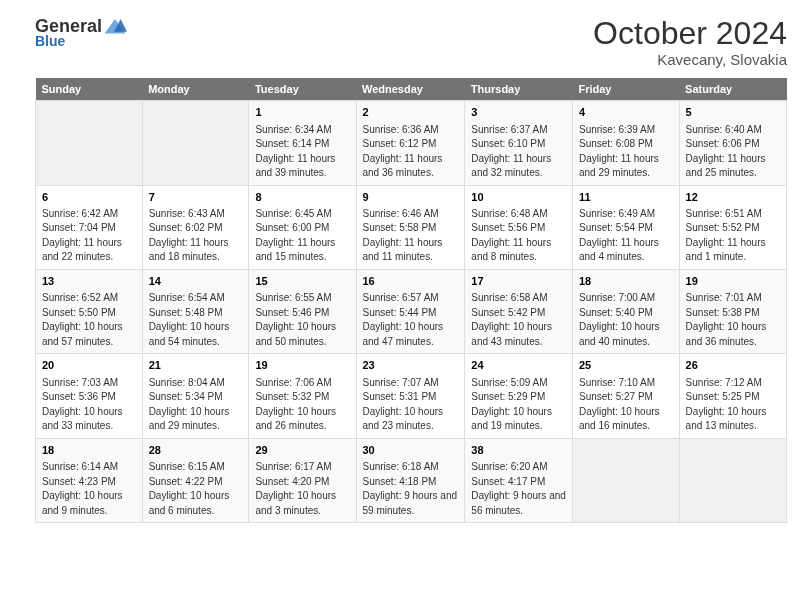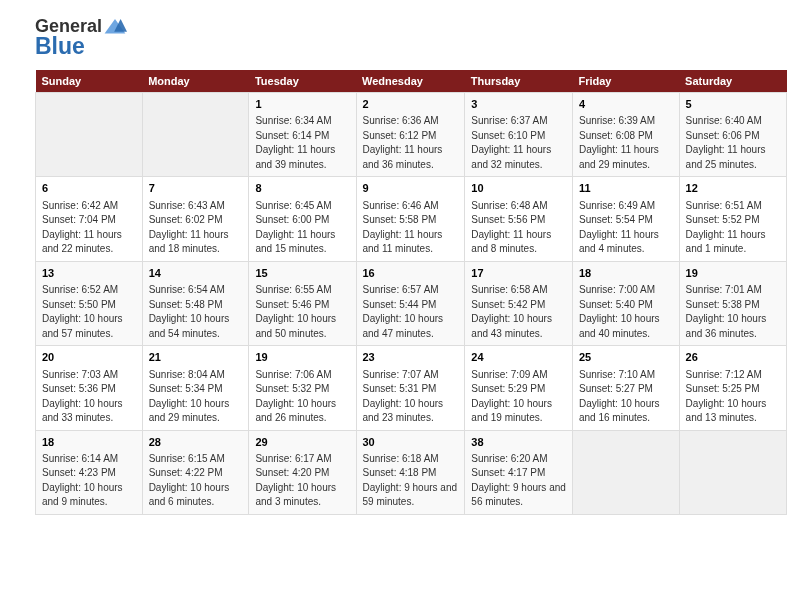--- a/index.html
+++ b/index.html
@@ -25,21 +25,21 @@
       display: flex;
       align-items: center;
       gap: 2px;
     }
     .logo-text-general {
       font-size: 18px;
       font-weight: bold;
       color: #333;
     }
     .logo-text-blue {
-      font-size: 23px;
+      font-size: 14px;
       font-weight: bold;
       color: #2b6cb0;
     }
     .logo-icon {
       width: 24px;
       height: 20px;
       margin-left: 1px;
     }
     .title-block {
       text-align: right;
@@ -53,21 +53,21 @@
     .location {
       font-size: 15px;
       color: #555;
     }
     table {
       width: 100%;
       border-collapse: collapse;
       font-size: 10px;
     }
     thead tr th {
-      background-color: #7f1d1d;
+      background-color: #737373;
       color: #fff;
       text-align: left;
       padding: 5px 6px;
       font-size: 11px;
       font-weight: bold;
     }
     tbody tr td {
       vertical-align: top;
       padding: 4px 6px;
       border: 1px solid #ddd;
@@ -106,20 +106,24 @@
       <div style="display:flex; flex-direction:column; align-items:flex-start;">
         <div style="display:flex; align-items:center;">
           <span class="logo-text-general">General</span>
           <svg class="logo-icon" viewBox="0 0 30 24">
             <polygon points="15,2 28,20 2,20" fill="#4a90d9" opacity="0.8"></polygon>
             <polygon points="22,2 30,18 14,18" fill="#2b6cb0" opacity="0.9"></polygon>
           </svg>
         </div>
         <span class="logo-text-blue" style="margin-top:-4px;">Blue</span>
       </div>
+    </div>
+    <div class="title-block">
+      <div class="month-title">October 2024</div>
+      <div class="location">Kavecany, Slovakia</div>
     </div>
   </div>
 
   <table>
     <thead>
       <tr>
         <th>Sunday</th>
         <th>Monday</th>
         <th>Tuesday</th>
         <th>Wednesday</th>
@@ -271,21 +275,21 @@
 Daylight: 10 hours and 26 minutes.</div>
           </td>
           <td>
             <span class="day-num">23</span>
             <div class="day-info">Sunrise: 7:07 AM
 Sunset: 5:31 PM
 Daylight: 10 hours and 23 minutes.</div>
           </td>
           <td>
             <span class="day-num">24</span>
-            <div class="day-info">Sunrise: 7:09 AM
+            <div class="day-info">Sunrise: 5:09 AM
 Sunset: 5:29 PM
 Daylight: 10 hours and 19 minutes.</div>
           </td>
           <td>
             <span class="day-num">25</span>
             <div class="day-info">Sunrise: 7:10 AM
 Sunset: 5:27 PM
 Daylight: 10 hours and 16 minutes.</div>
           </td>
           <td>

